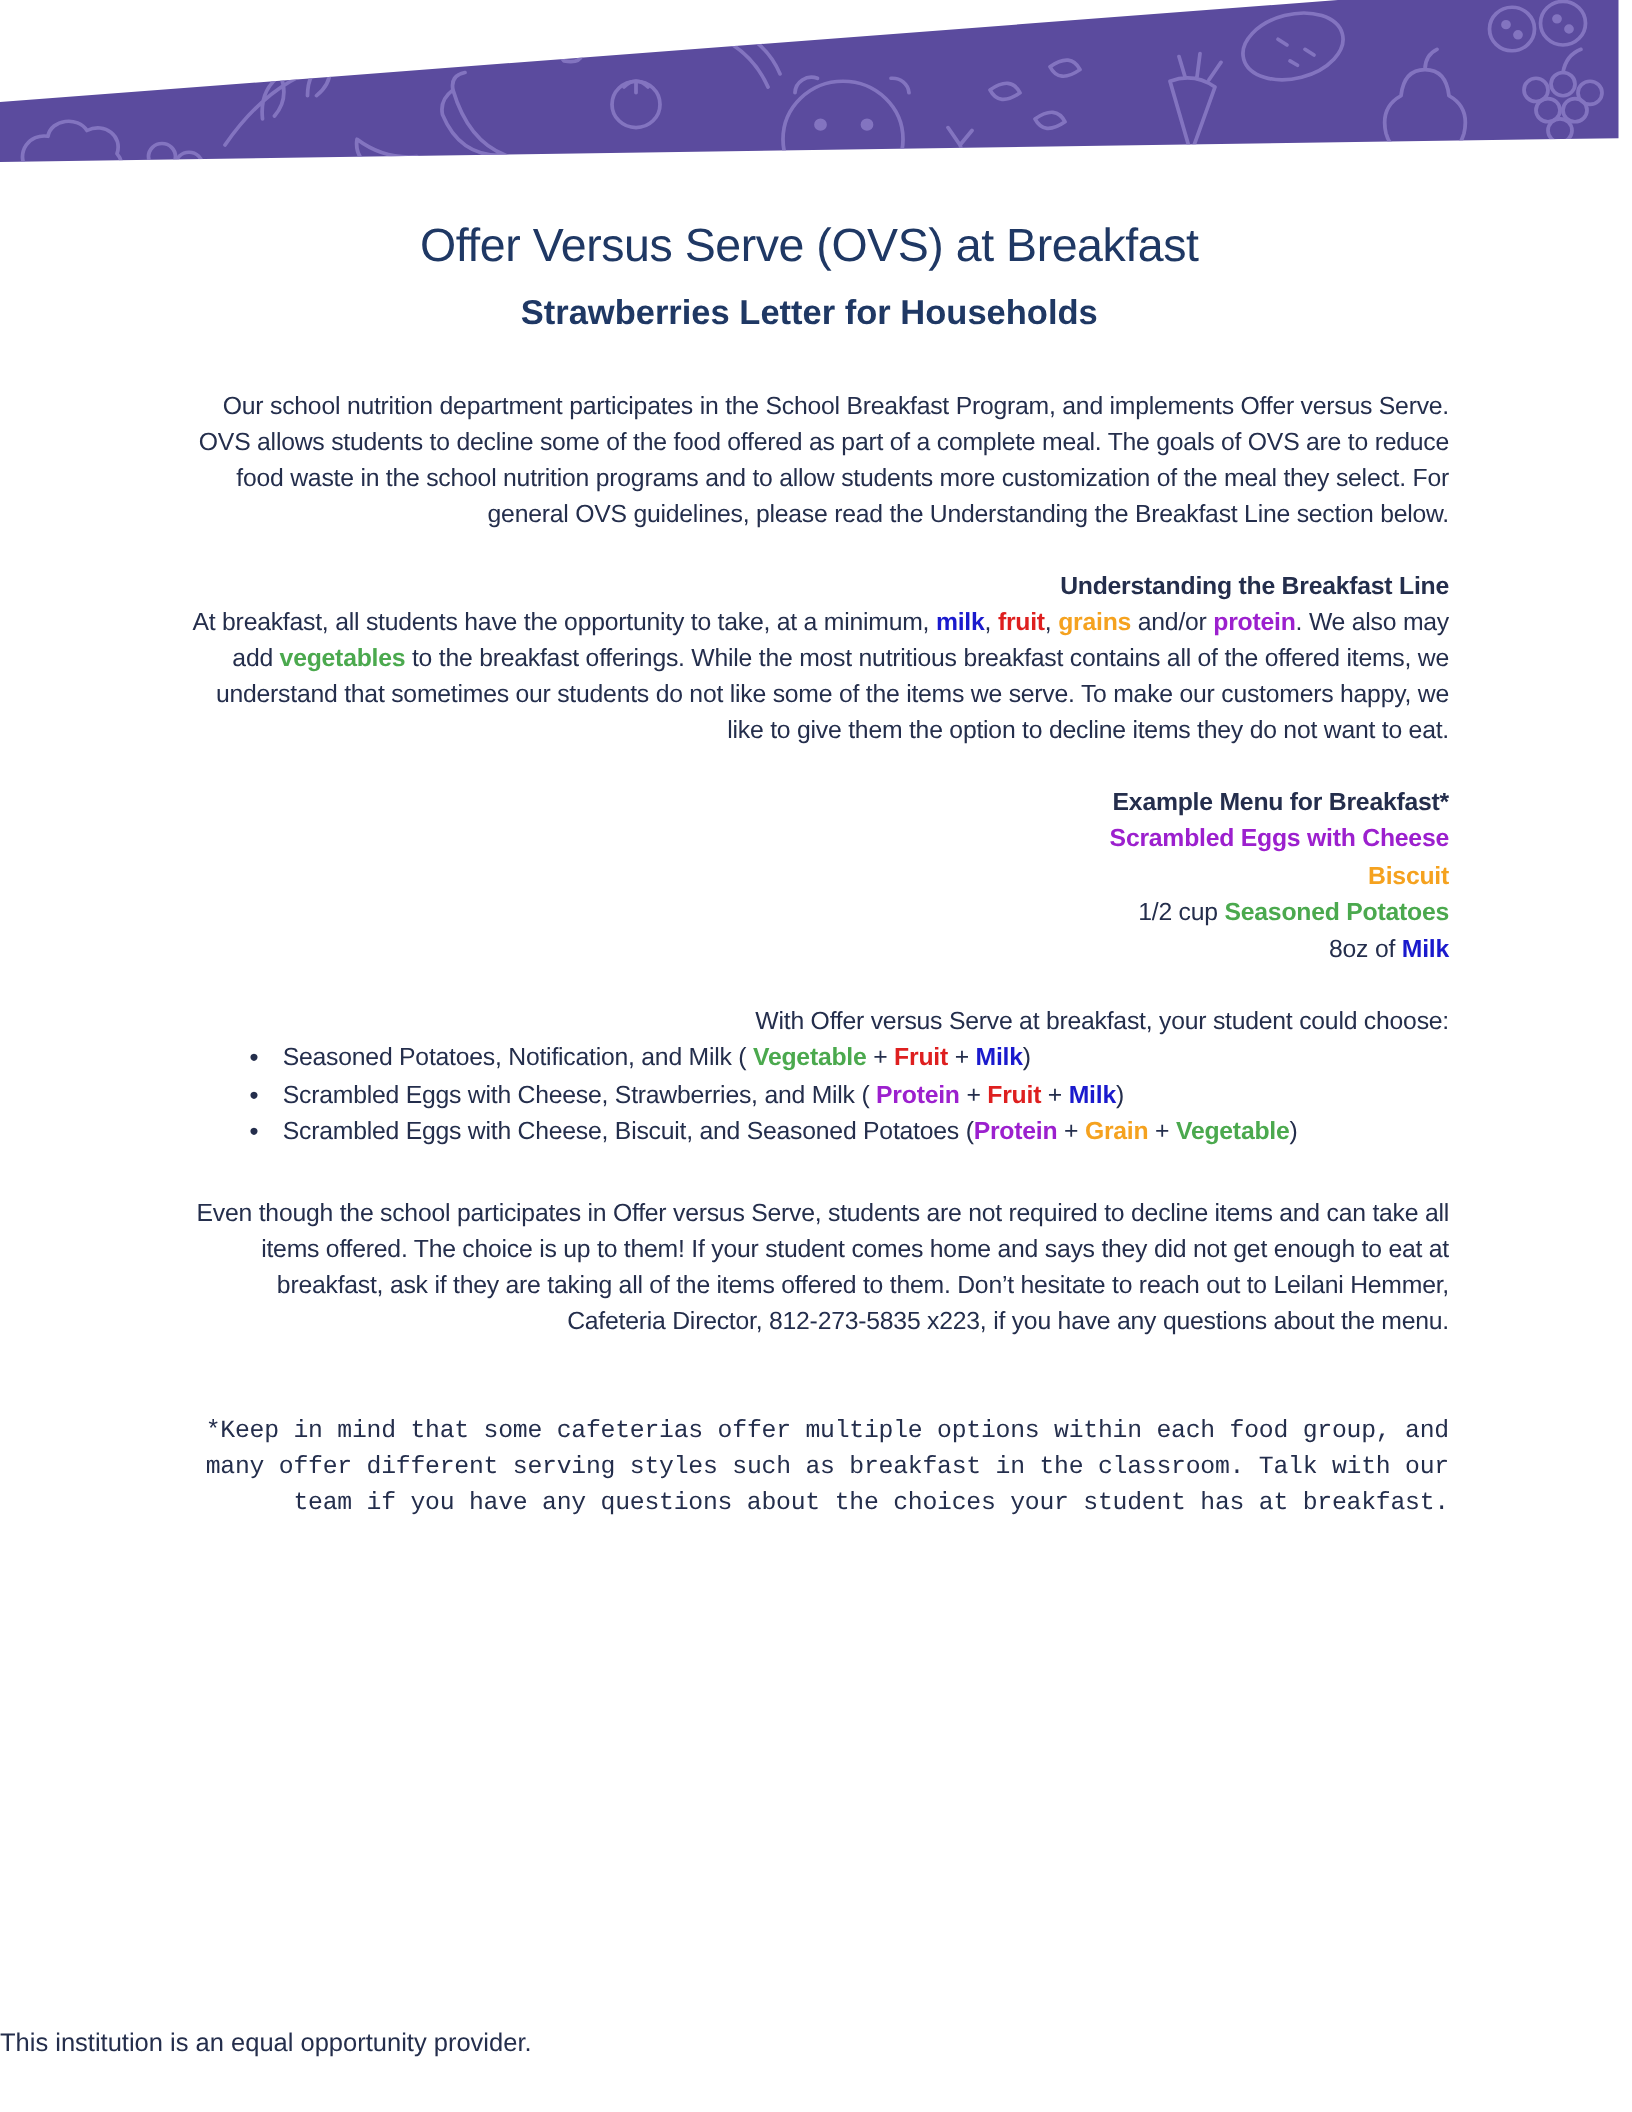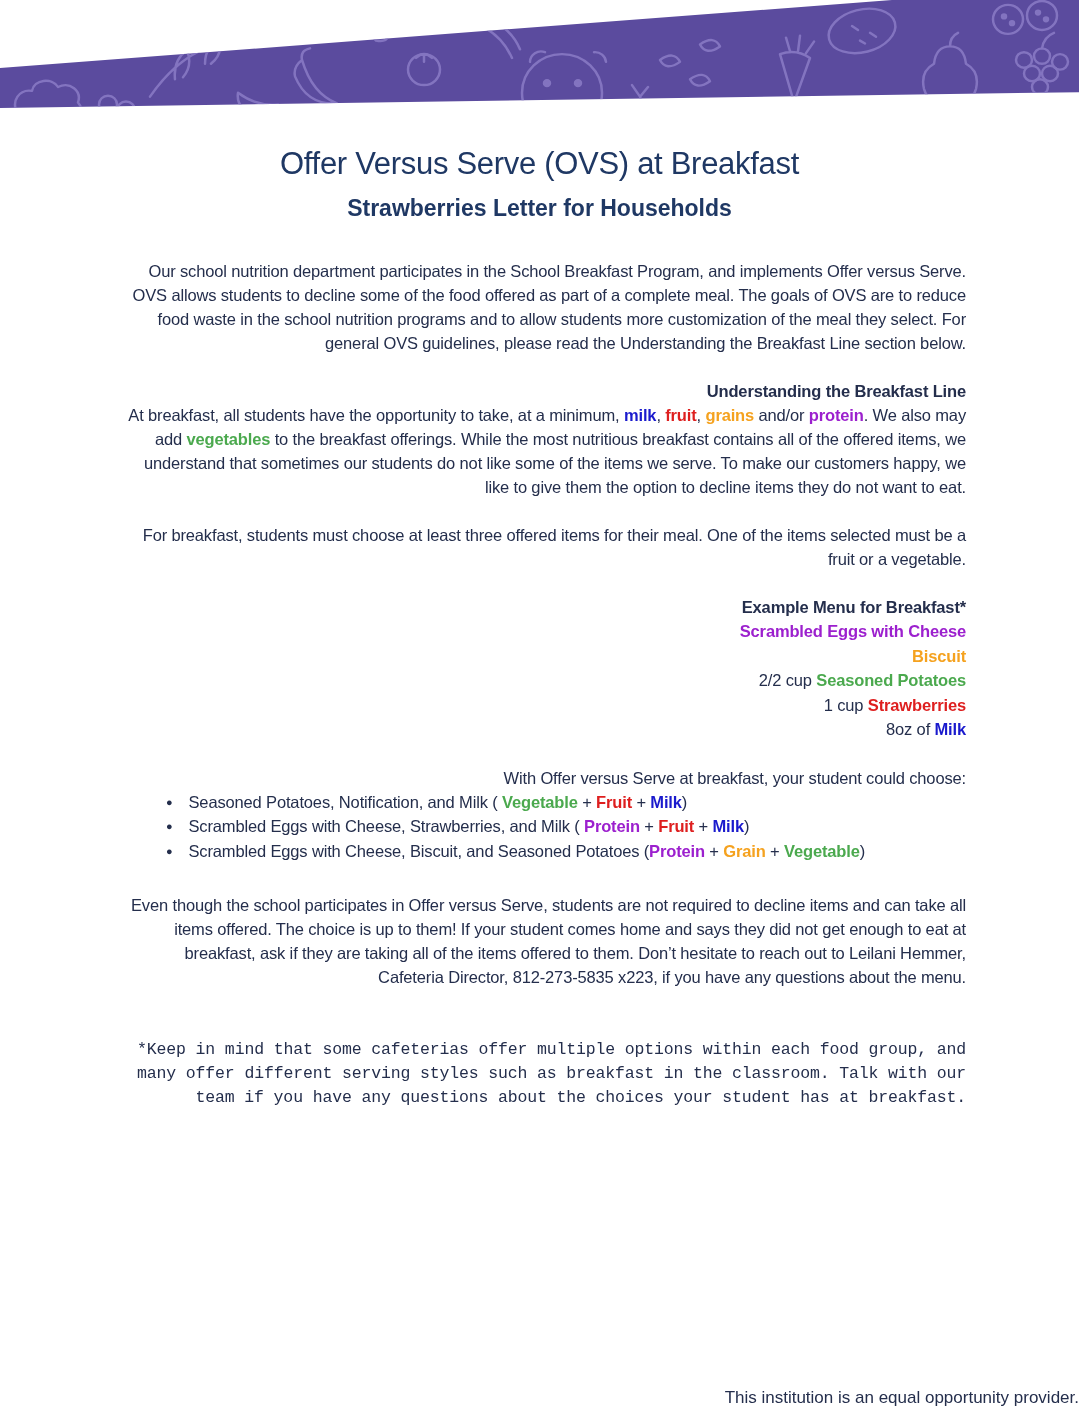--- a/index.html
+++ b/index.html
@@ -80,24 +80,23 @@
     flex:0 0 auto;
     font-size:11px;
     line-height:24.5px;
     margin-right:16px;
   }
   .footer-note{
     position:absolute;
     top:1352px;
     left:0;
     width:100%;
-    text-align:right;
+    text-align:left;
     font-size:17px;
     color:var(--color-body_text);
-    margin-top:36px;
   }
 </style>
 </head>
 <body>
 
 <div class="page">
 
   <header class="banner">
     <svg class="doodles" viewBox="0 0 1088 120" preserveAspectRatio="none" fill="none" stroke-width="2.5" stroke-linecap="round" stroke-linejoin="round" opacity="0.85">
 
@@ -153,27 +152,25 @@
   <h1 class="page-title">Offer Versus Serve (OVS) at Breakfast</h1>
   <h2 class="page-subtitle">Strawberries Letter for Households</h2>
 
   <main class="letter">
 
     <p><span>Our school nutrition department participates in the School Breakfast Program, and implements Offer versus Serve. OVS allows students to decline some of the food offered as part of a complete meal. The goals of OVS are to reduce food waste in the school nutrition programs and to allow students more customization of the meal they select. For general OVS guidelines, please read the Understanding the Breakfast Line section below.</span></p>
 
     <h3 class="inline-heading">Understanding the Breakfast Line</h3>
     <p><span>At breakfast, all students have the opportunity to take, at a minimum, </span><span style="color: rgb(26, 26, 205); font-weight: 700;">milk</span><span>, </span><span style="color: rgb(222, 31, 31); font-weight: 700;">fruit</span><span>, </span><span style="color: rgb(245, 162, 31); font-weight: 700;">grains</span><span> and/or </span><span style="color: rgb(156, 32, 206); font-weight: 700;">protein</span><span>. We also may add </span><span style="color: rgb(75, 169, 78); font-weight: 700;">vegetables</span><span> to the breakfast offerings. While the most nutritious breakfast contains all of the offered items, we understand that sometimes our students do not like some of the items we serve. To make our customers happy, we like to give them the option to decline items they do not want to eat.</span></p>
 
-    <p class="para-gap"><span>For breakfast, students must choose at least three offered items for their meal. One of the items selected must be a fruit or a vegetable.</span></p>
 
     <h3 class="inline-heading">Example Menu for Breakfast*</h3>
     <div class="menu-line"><span style="color: rgb(156, 32, 206); font-weight: 700;">Scrambled Eggs with Cheese</span></div>
     <div class="menu-line"><span style="color: rgb(245, 162, 31); font-weight: 700;">Biscuit</span></div>
-    <div class="menu-line"><span>2/2 cup </span><span style="color: rgb(75, 169, 78); font-weight: 700;">Seasoned Potatoes</span></div>
-    <div class="menu-line"><span>1 cup </span><span style="color: rgb(222, 31, 31); font-weight: 700;">Strawberries</span></div>
+    <div class="menu-line"><span>1/2 cup </span><span style="color: rgb(75, 169, 78); font-weight: 700;">Seasoned Potatoes</span></div>
     <div class="menu-line"><span>8oz of </span><span style="color: rgb(26, 26, 205); font-weight: 700;">Milk</span></div>
 
     <p class="para-gap">With Offer versus Serve at breakfast, your student could choose:</p>
     <ul class="choice-list">
       <li>
         <span class="bullet-dot">●</span>
         <span><span>Seasoned Potatoes, Notification, and Milk ( </span><span style="color: rgb(75, 169, 78); font-weight: 700;">Vegetable</span><span> + </span><span style="color: rgb(222, 31, 31); font-weight: 700;">Fruit</span><span>  + </span><span style="color: rgb(26, 26, 205); font-weight: 700;">Milk</span><span>)</span></span>
       </li>
       <li>
         <span class="bullet-dot">●</span>

